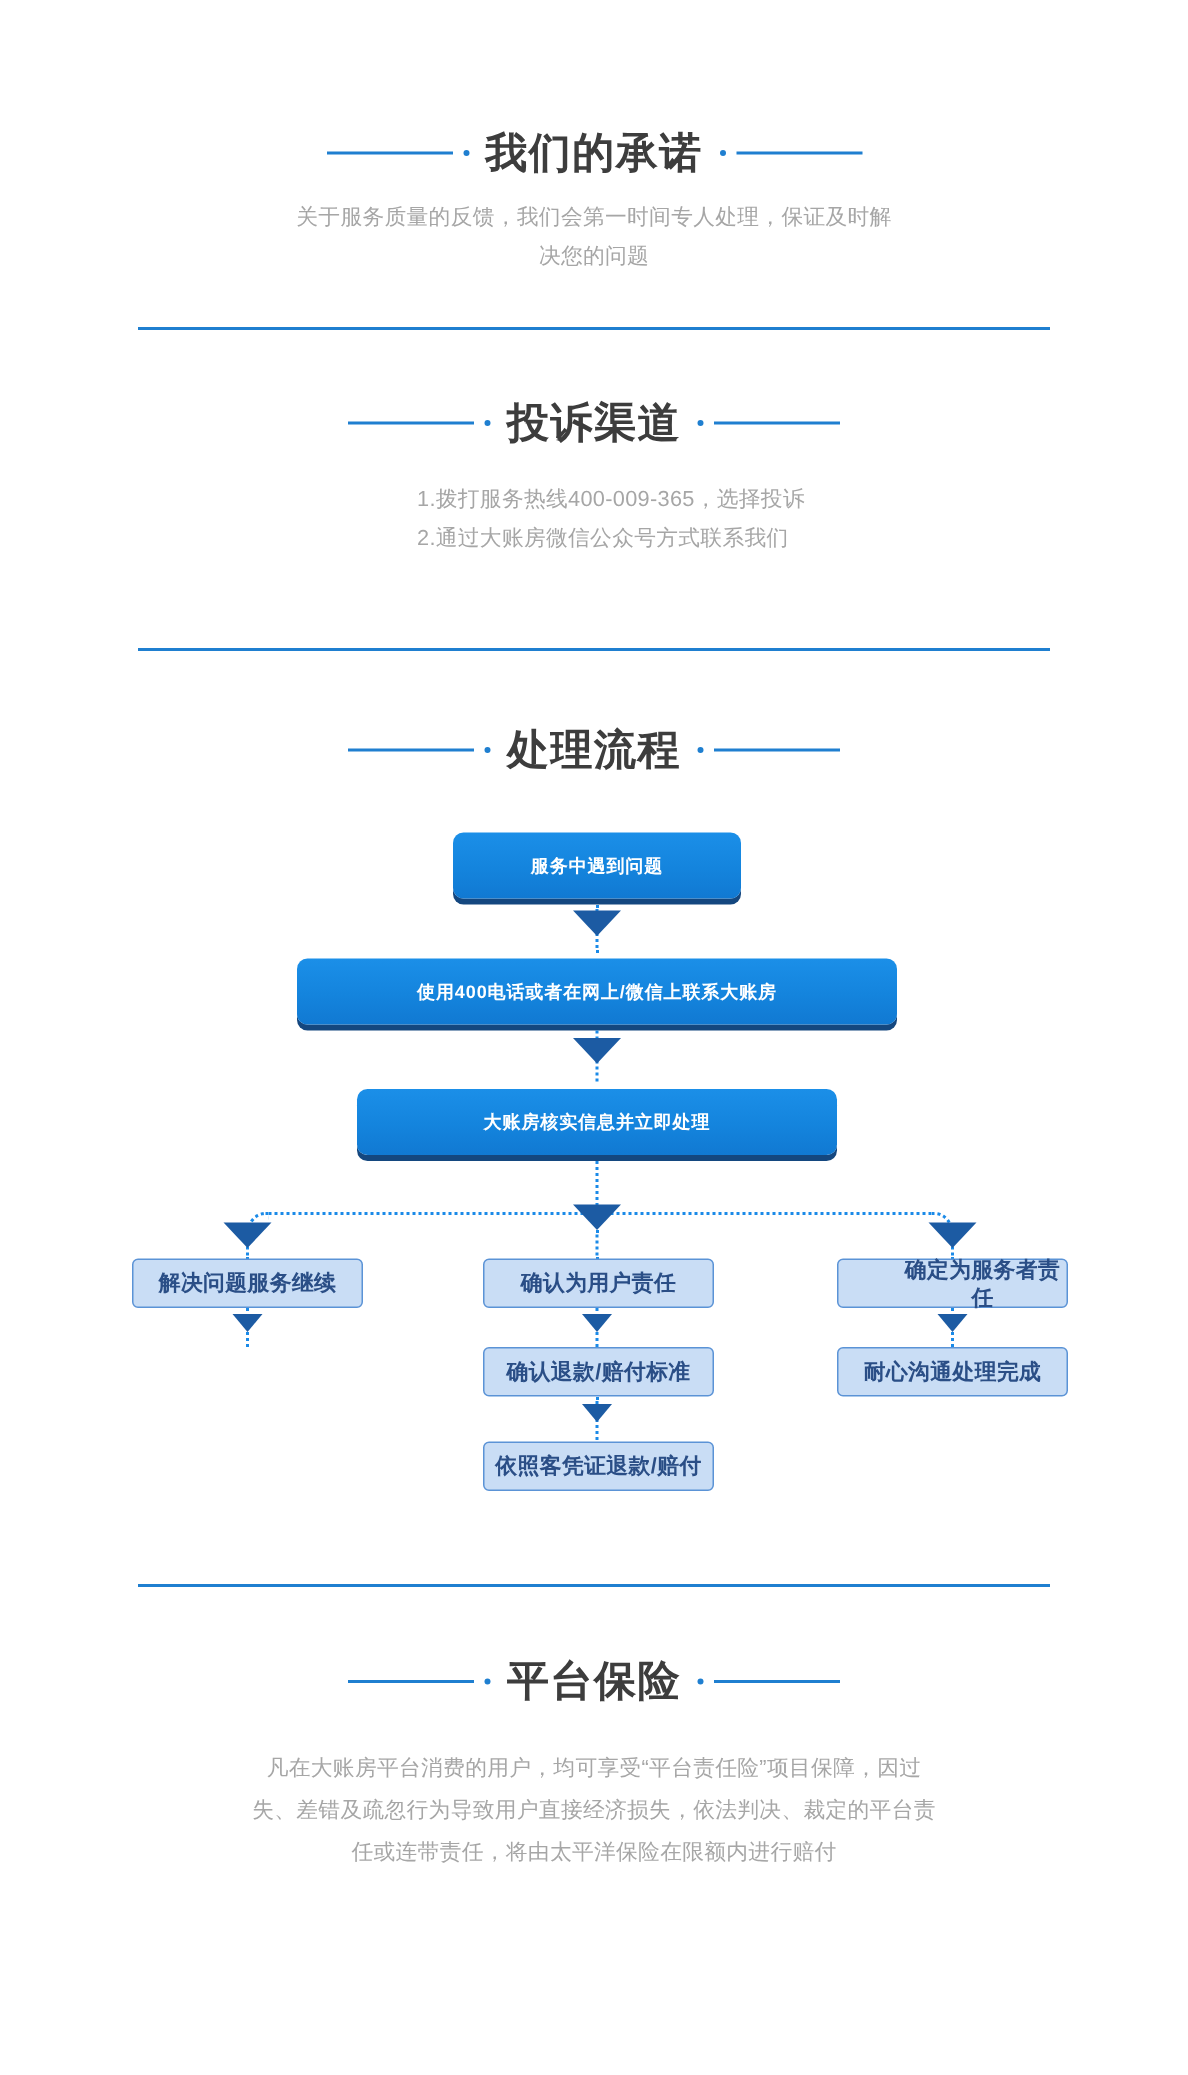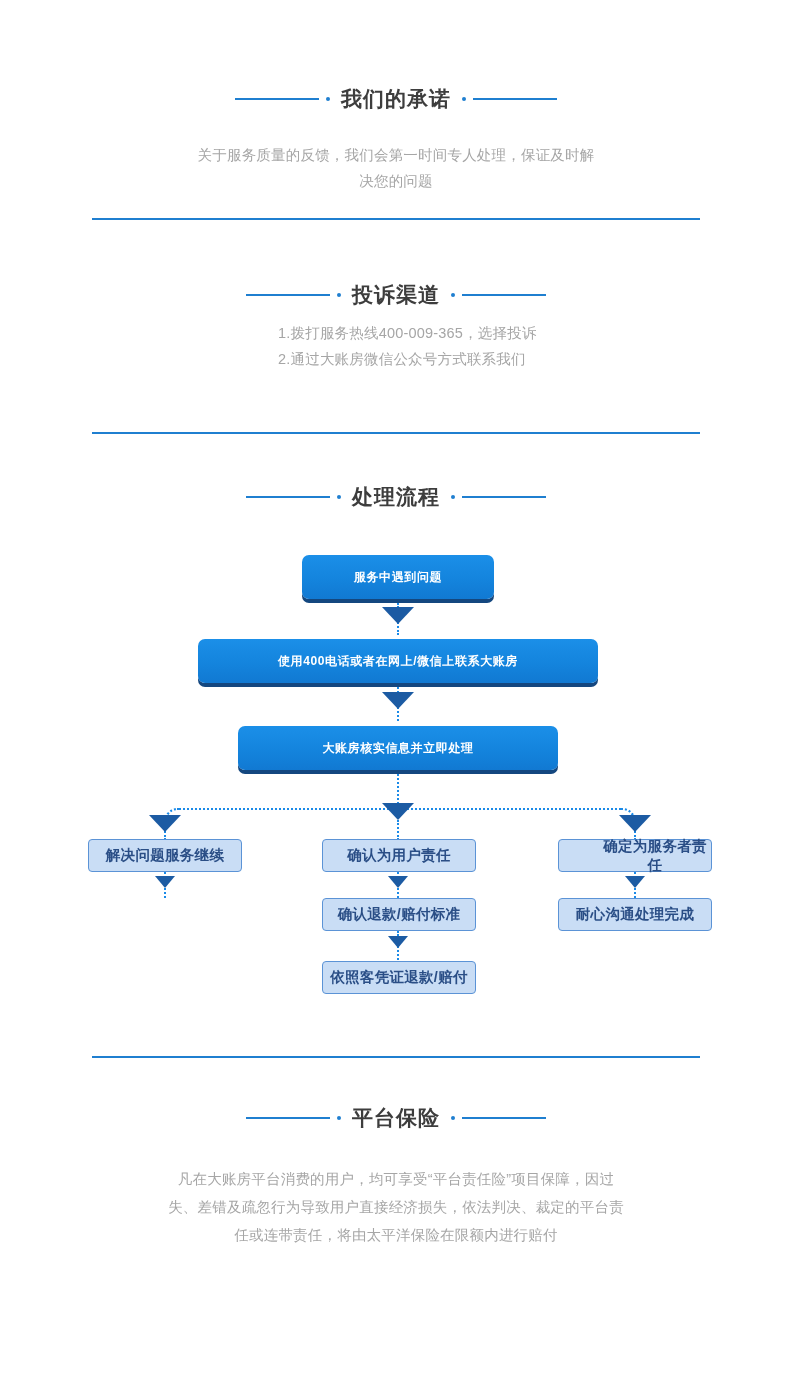--- a/index.html
+++ b/index.html
@@ -30,21 +30,21 @@
     background: #1f7fd0;
   }
   .sec-head .dot {
     width: 4px;
     height: 4px;
     border-radius: 50%;
     background: #1f7fd0;
     margin: 0 7px;
   }
   .sec-head .sec-title {
-    font-size: 21px;
+    font-size: 28px;
     font-weight: bold;
     color: #3d3d3d;
     letter-spacing: 1px;
     white-space: nowrap;
     padding: 0 4px;
     line-height: 1;
   }
 
   
   .sec-body {
@@ -157,25 +157,25 @@
 <div class="page">
 
   <div class="abs sec-head" style="left:0; top:88px; width:792px;">
     <span class="rule"></span>
     <span class="dot"></span>
     <span class="sec-title">我们的承诺</span>
     <span class="dot"></span>
     <span class="rule"></span>
   </div>
 
-  <div class="abs sec-body" style="left:196px; top:132px; width:400px;margin-top:10px;">关于服务质量的反馈，我们会第一时间专人处理，保证及时解决您的问题</div>
+  <div class="abs sec-body" style="left:196px; top:132px; width:400px;">关于服务质量的反馈，我们会第一时间专人处理，保证及时解决您的问题</div>
 
   <div class="divider" style="top:218px;"></div>
 
-  <div class="abs sec-head" style="left:0; top:284px; width:792px;">
+  <div class="abs sec-head" style="left:0; top:268px; width:792px;">
     <span class="rule"></span>
     <span class="dot"></span>
     <span class="sec-title">投诉渠道</span>
     <span class="dot"></span>
     <span class="rule"></span>
   </div>
 
   <div class="abs sec-body left" style="left:278px; top:320px; width:320px;">
     <div>1.拨打服务热线400-009-365，选择投诉</div>
     <div>2.通过大账房微信公众号方式联系我们</div>

